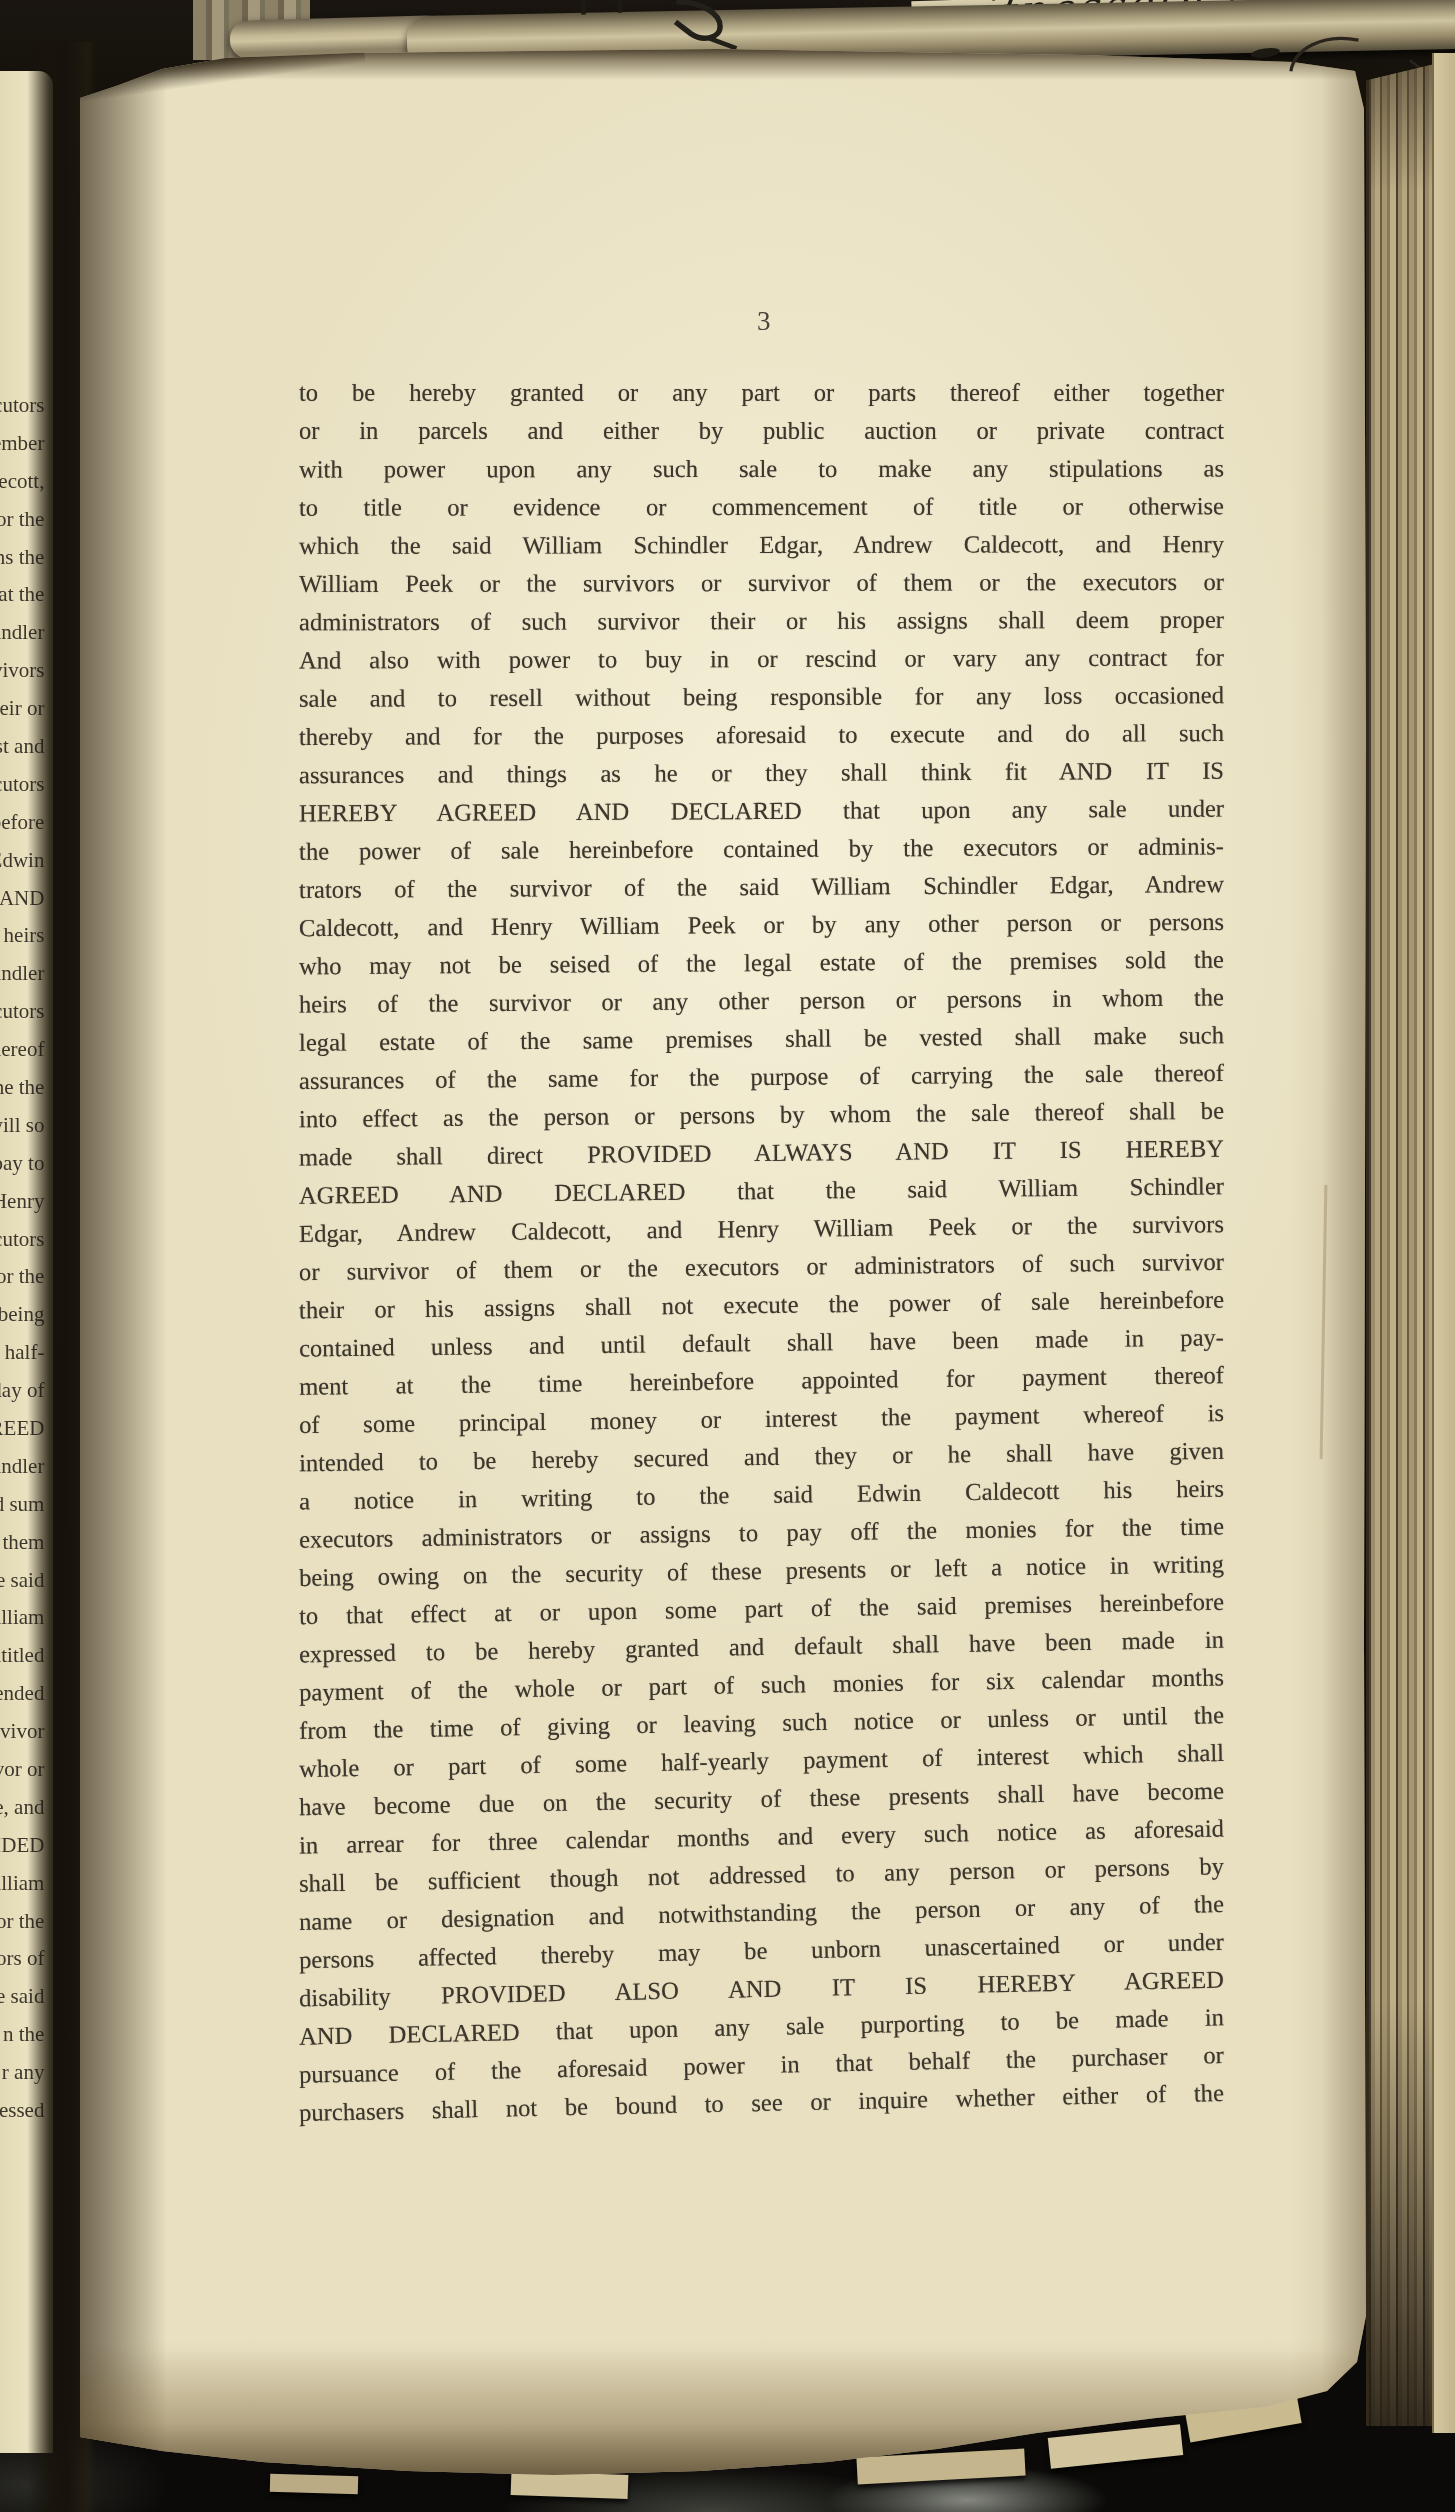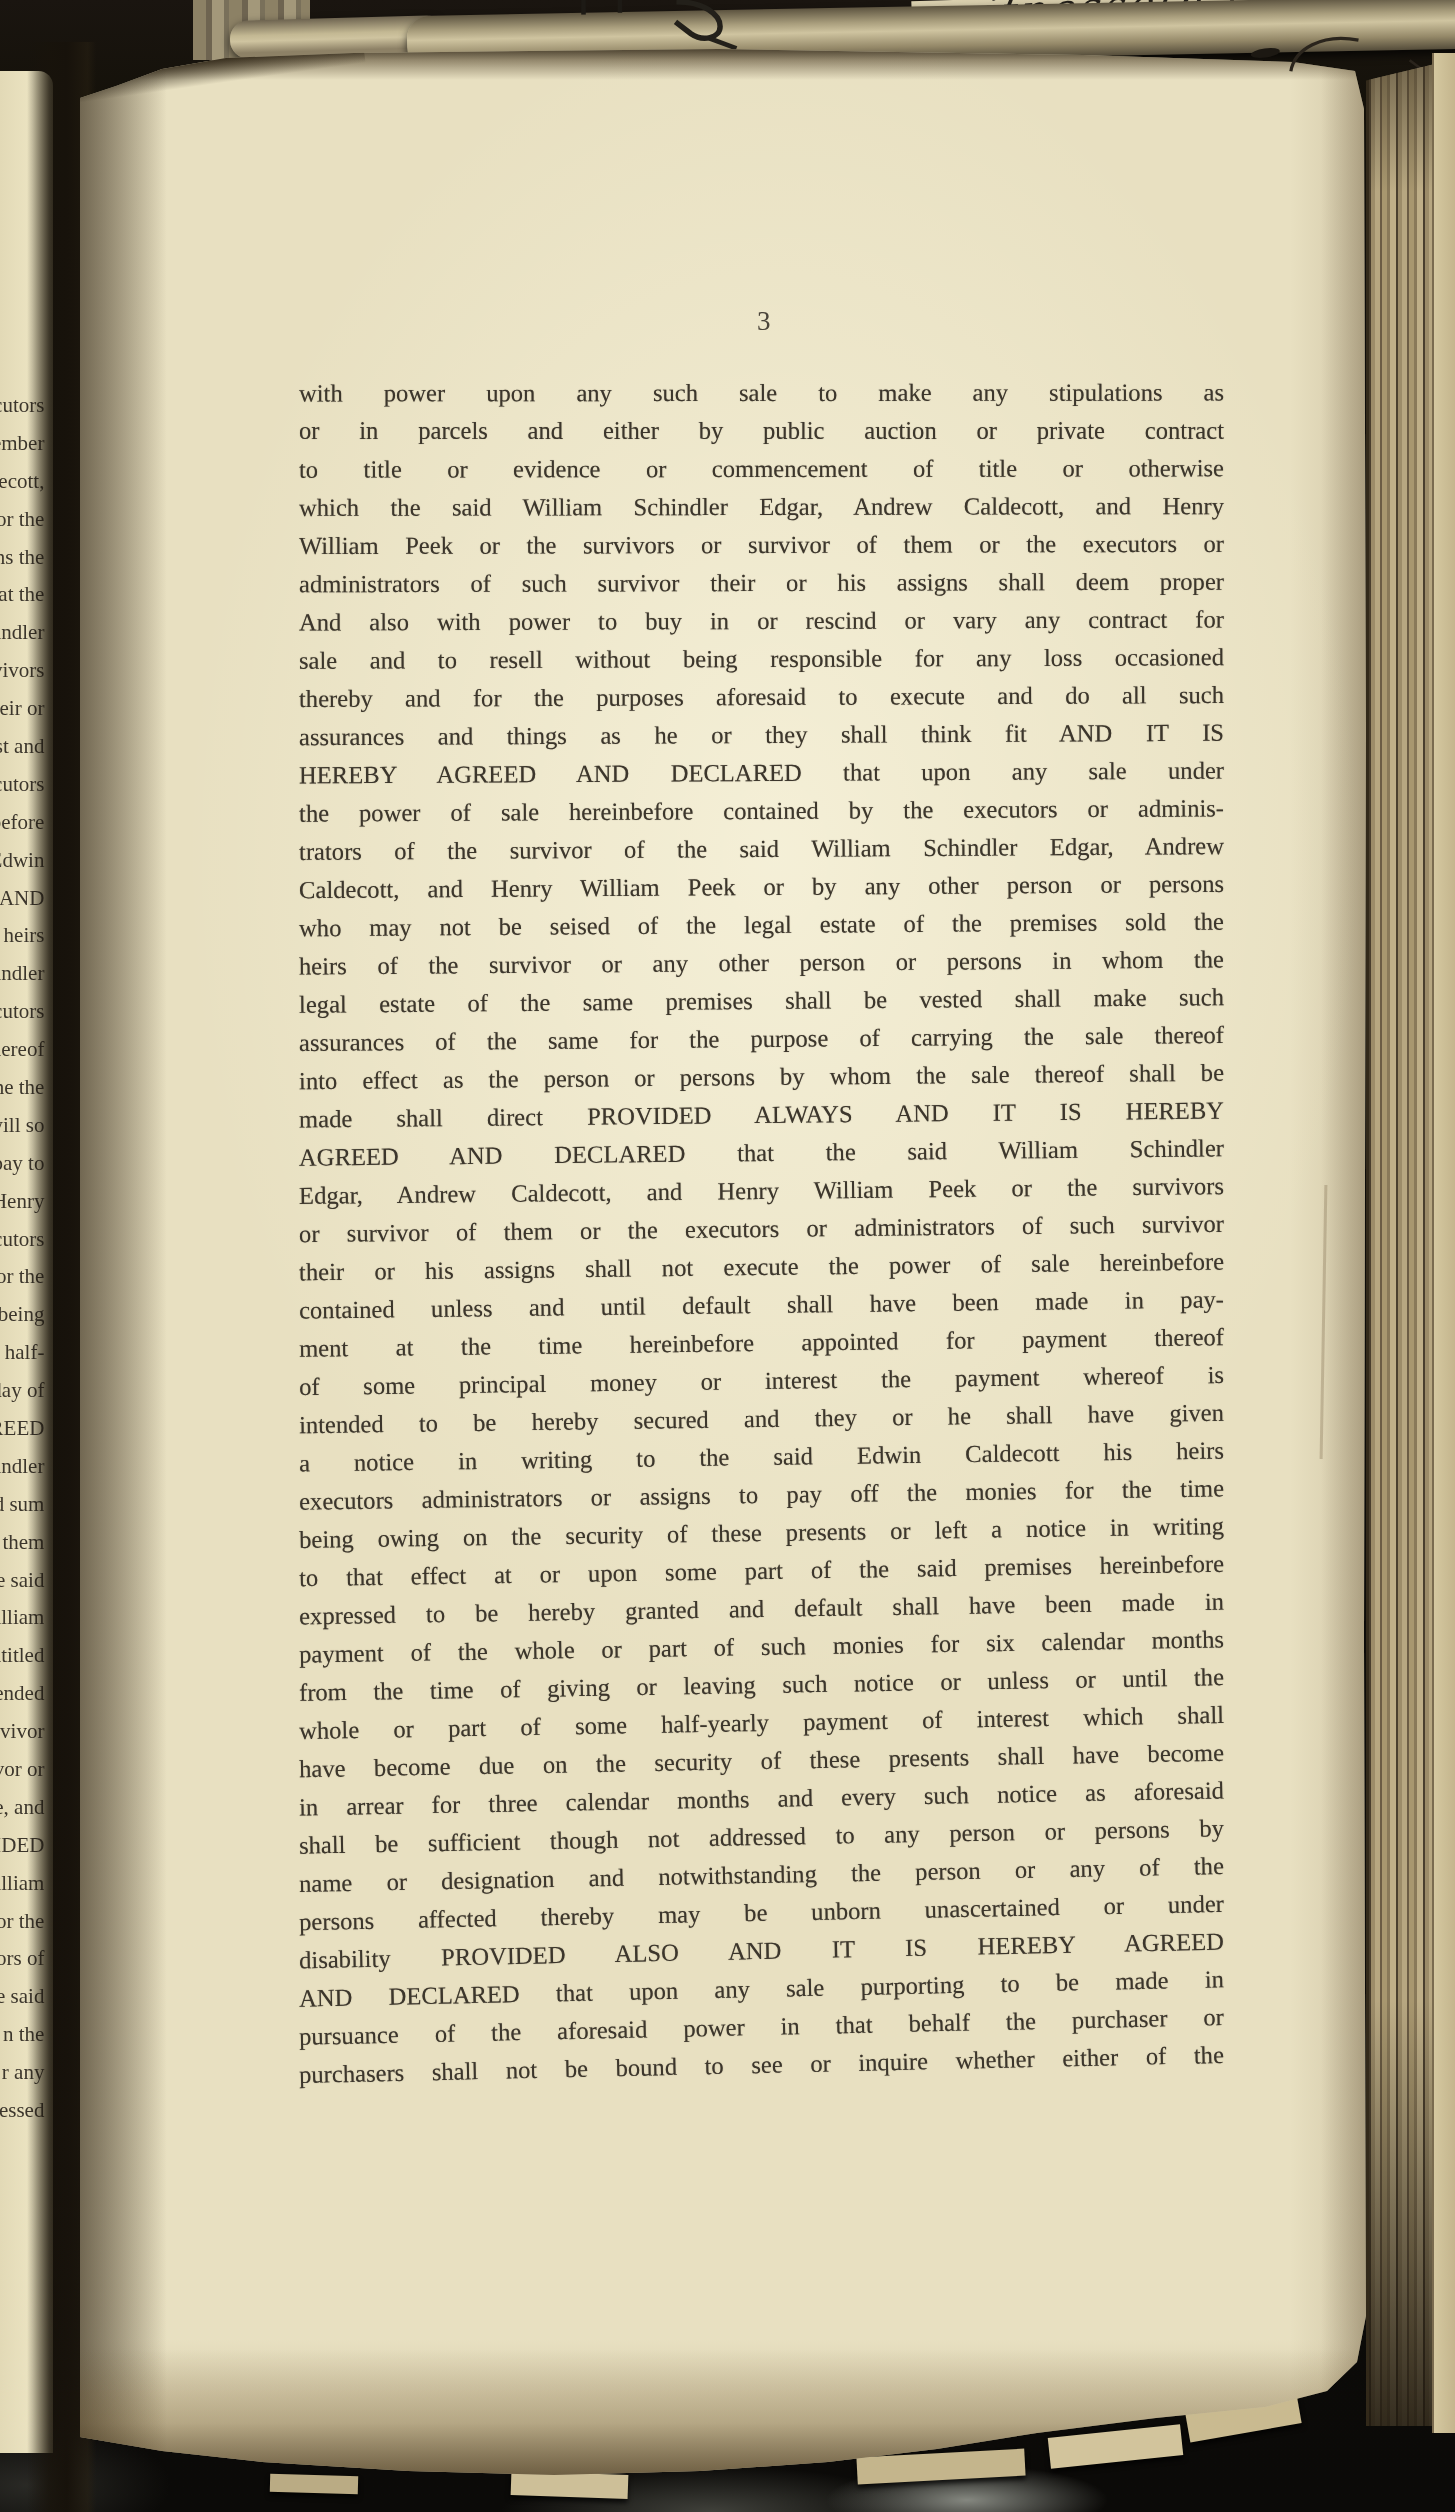--- a/index.html
+++ b/index.html
@@ -231,22 +231,23 @@
     <div class="abs top-shade"></div>
     <div class="abs top-shade-left"></div>
     <div class="abs gutter-shade"></div>
     <div class="abs right-shade"></div>
     <div class="abs bottom-shade"></div>
     <div class="abs crease"></div>
 
     <div class="abs page-number">3</div>
 
     <div class="abs body-text">
+        <div class="body-line" style="transform: rotate(0deg);">to be hereby granted or any part or parts thereof either together</div>
+        <div class="body-line" style="transform: rotate(-0.0277777deg);">or in parcels and either by public auction or private contract</div>
         <div class="body-line" style="transform: rotate(-0.0555555deg);">with power upon any such sale to make any stipulations as</div>
-        <div class="body-line" style="transform: rotate(-0.0277777deg);">or in parcels and either by public auction or private contract</div>
         <div class="body-line" style="transform: rotate(-0.0833333deg);">to title or evidence or commencement of title or otherwise</div>
         <div class="body-line" style="transform: rotate(-0.111111deg);">which the said William Schindler Edgar, Andrew Caldecott, and Henry</div>
         <div class="body-line" style="transform: rotate(-0.138889deg);">William Peek or the survivors or survivor of them or the executors or</div>
         <div class="body-line" style="transform: rotate(-0.166667deg);">administrators of such survivor their or his assigns shall deem proper</div>
         <div class="body-line" style="transform: rotate(-0.194444deg);">And also with power to buy in or rescind or vary any contract for</div>
         <div class="body-line" style="transform: rotate(-0.222222deg);">sale and to resell without being responsible for any loss occasioned</div>
         <div class="body-line" style="transform: rotate(-0.25deg);">thereby and for the purposes aforesaid to execute and do all such</div>
         <div class="body-line" style="transform: rotate(-0.277778deg);">assurances and things as he or they shall think fit AND IT IS</div>
         <div class="body-line" style="transform: rotate(-0.305556deg);">HEREBY AGREED AND DECLARED that upon any sale under</div>
         <div class="body-line" style="transform: rotate(-0.333333deg);">the power of sale hereinbefore contained by the executors or adminis-</div>

